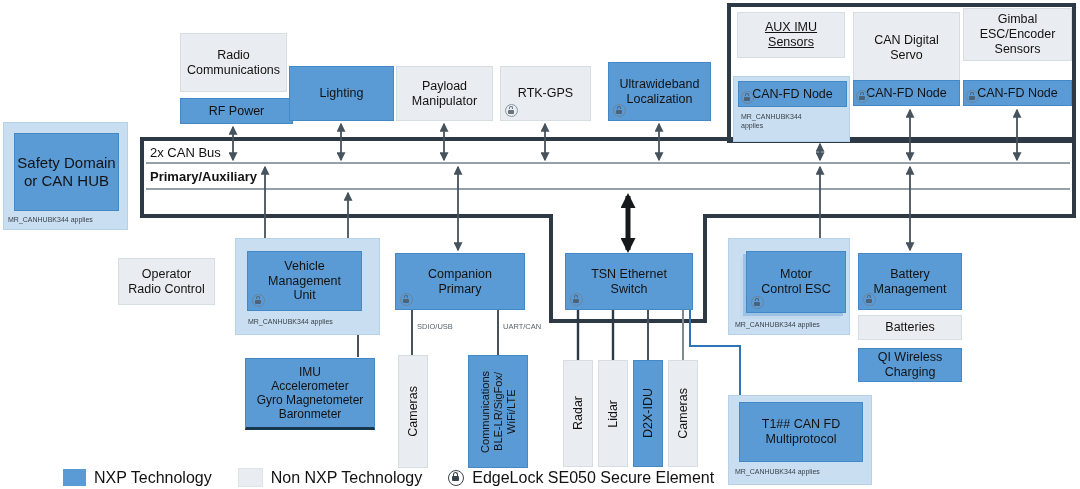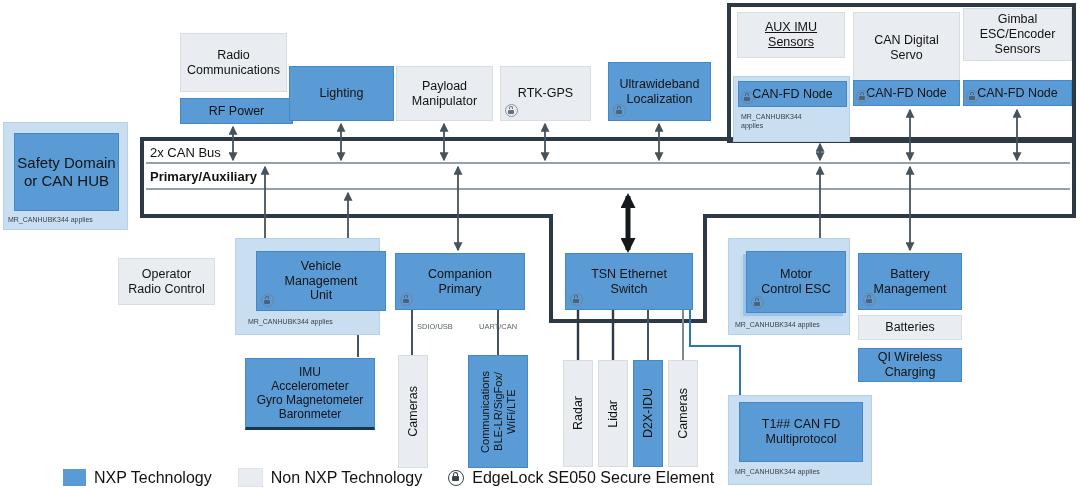--- a/index.html
+++ b/index.html
@@ -148,36 +148,36 @@
     <span class="lbl">CAN-FD Node</span>
     <span class="lock" style="left:2px;bottom:2px;"></span>
   </div>
 
   <div class="box grey" style="left:118px;top:258px;width:97px;height:47px;">
     <span class="lbl">Operator
 Radio Control</span>
   </div>
 
   <div class="wrap" style="left:235px;top:238px;width:145px;height:97px;">
-    <div class="box blue" style="left:20px;top:12px;width:130px;height:60px;">
+    <div class="box blue" style="left:11px;top:12px;width:115px;height:60px;">
       <span class="lbl">Vehicle
 Management
 Unit</span>
       <span class="lock"></span>
     </div>
     <span class="cap" style="left:12px;top:79px;">MR_CANHUBK344 applies</span>
   </div>
 
   <div class="box blue" style="left:395px;top:253px;width:130px;height:57px;">
     <span class="lbl">Companion
 Primary</span>
     <span class="lock"></span>
   </div>
   <span class="port" style="left:417px;top:322px;">SDIO/USB</span>
-  <span class="port" style="left:479px;top:322px;">UART/CAN</span>
+  <span class="port" style="left:503px;top:322px;">UART/CAN</span>
 
   <div class="box blue" style="left:565px;top:253px;width:128px;height:57px;">
     <span class="lbl">TSN Ethernet
 Switch</span>
     <span class="lock"></span>
   </div>
 
   <div class="wrap" style="left:728px;top:238px;width:122px;height:97px;">
     <div class="box blue stacked" style="left:17px;top:12px;width:100px;height:62px;">
       <span class="lbl">Motor

